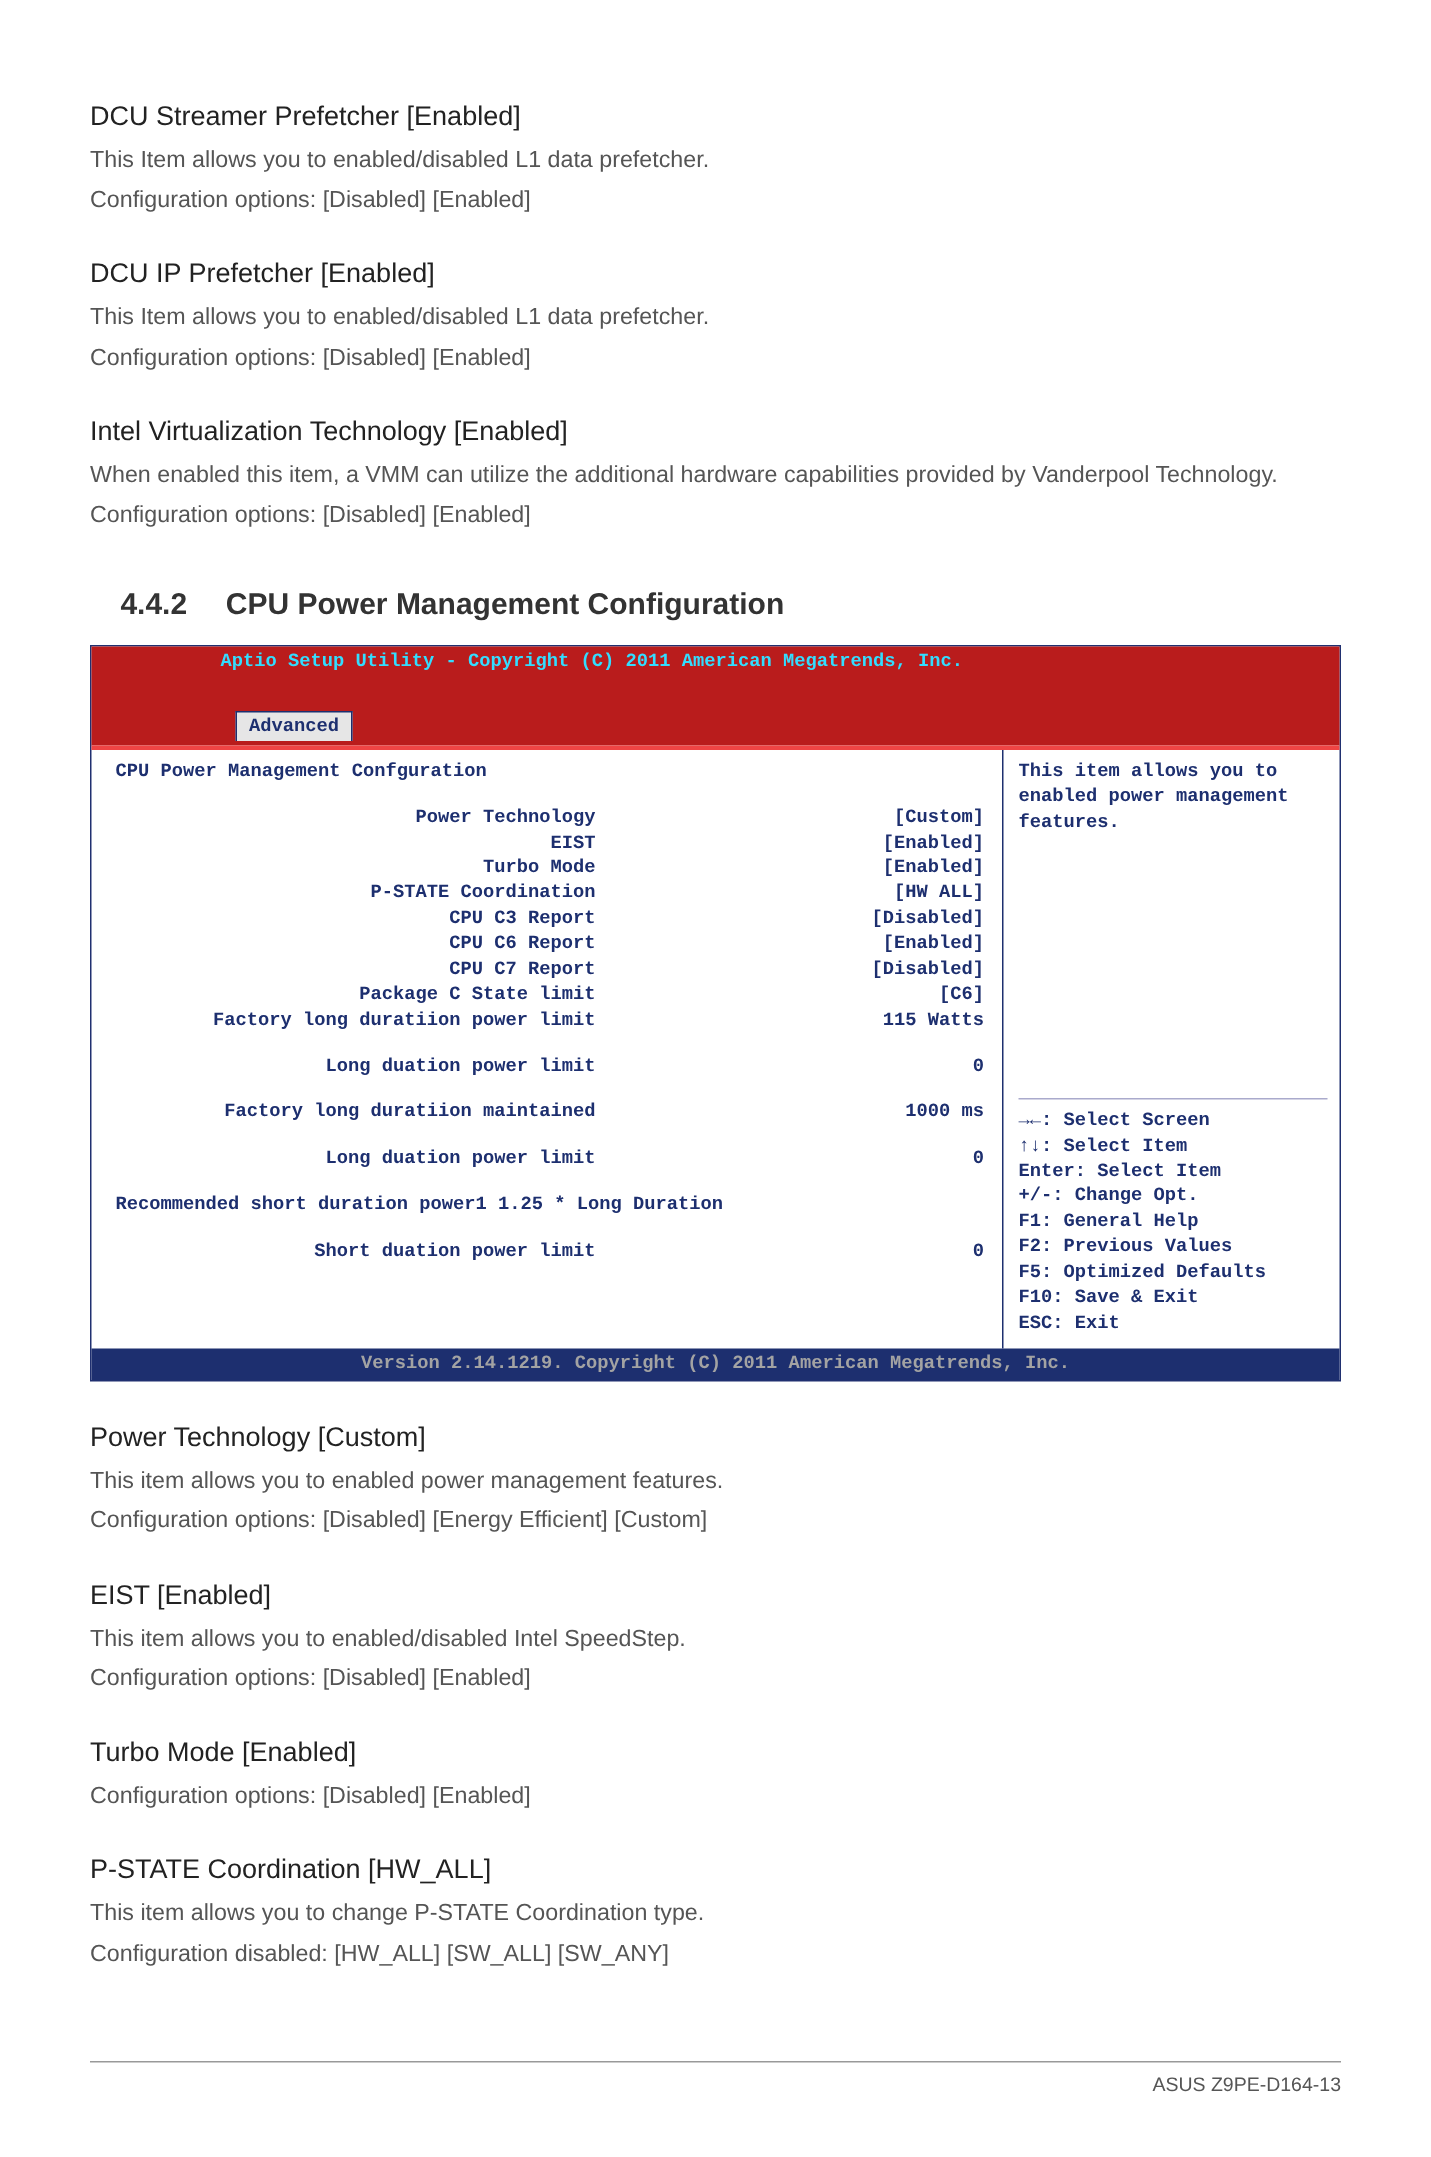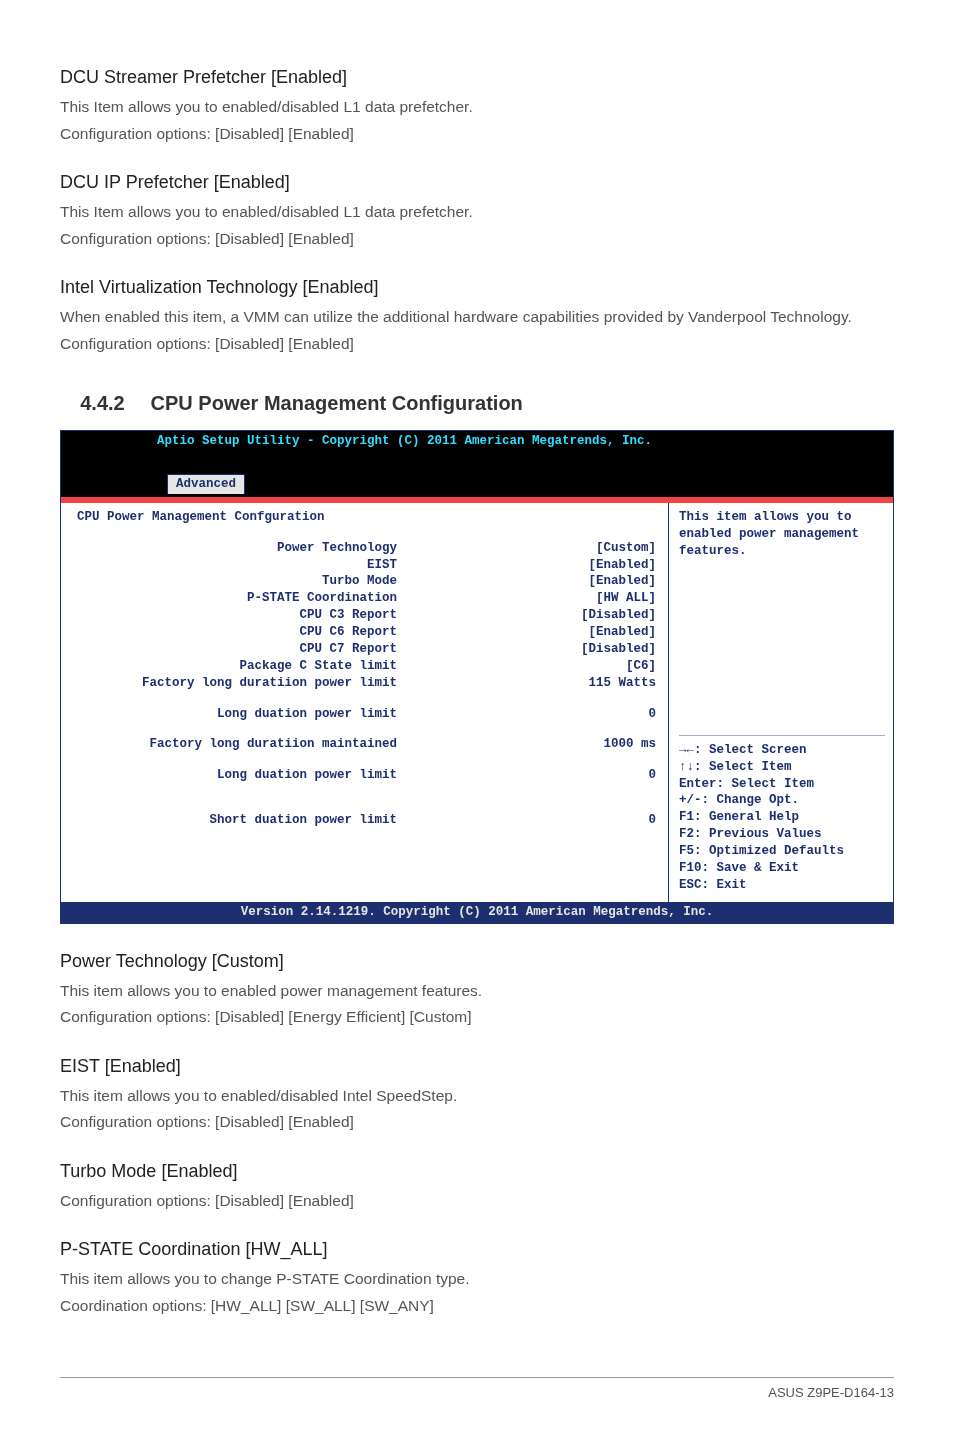--- a/index.html
+++ b/index.html
@@ -39,56 +39,56 @@
   
   .bios {
     font-family: "Courier New", monospace;
     font-size: 12.5px;
     font-weight: bold;
     line-height: 1.35;
     border: 1px solid #203070;
     background: #ffffff;
   }
   .bios-header-bar {
-    background: #000000;
-    padding: 2px 6px 3px 16px;
+    background: #b91c1c;
+    padding: 2px 6px 3px 6px;
   }
   .bios-header-title {
     color: #33ddff;
     padding-left: 80px;
   }
   .bios-tab {
     display: inline-block;
     background: #e6e6e6;
     color: #1d2f6f;
     border: 1px solid #1d2f6f;
     border-bottom: none;
     padding: 1px 8px;
     margin-left: 90px;
     margin-top: 24px;
   }
   .bios-body {
     display: flex;
-    border-top: 6px solid #ef4444;
+    border-top: 3px solid #ef4444;
   }
   .bios-main {
     flex: 1;
     padding: 6px 12px 8px 16px;
     color: #1d2f6f;
   }
   .bios-side {
     width: 225px;
     border-left: 1px solid #1d2f6f;
     padding: 6px 8px 8px 10px;
     color: #1d2f6f;
   }
   .bios-side-desc { min-height: 220px; }
   .bios-footer {
     background: #1d2f6f;
-    color: #e5e5e5;
+    color: #a3a3a3;
     text-align: center;
     padding: 2px 0;
   }
   .bios-row { display: flex; text-align: right; }
   .bios-label { flex: 0 0 320px; }
   .bios-value { flex: 1; }
   .blank-row { height: 14px; }
   .divider {
     border-top: 1px solid #aac;
     margin: 6px 0;
@@ -178,20 +178,23 @@
       <div class="bios-row">
           <span class="bios-label">Factory long duratiion maintained</span>
           <span class="bios-value">1000 ms</span>
         </div>
       <div class="blank-row"></div>
       <div class="bios-row">
           <span class="bios-label">Long duation power limit</span>
           <span class="bios-value">0</span>
         </div>
       <div class="blank-row"></div>
+      <div class="bios-row">
+          <span>Recommended short duration power1 1.25 * Long Duration</span>
+        </div>
       <div class="blank-row"></div>
       <div class="bios-row">
           <span class="bios-label">Short duation power limit</span>
           <span class="bios-value">0</span>
         </div>
     </div>
     <div class="bios-side">
       <div class="bios-side-desc">This item allows you to enabled power management features.</div>
       <div class="divider"></div>
       <div>→←: Select Screen</div>
@@ -214,18 +217,18 @@
 
 <h3 class="subsection">EIST [Enabled]</h3>
 <p class="body-text">This item allows you to enabled/disabled Intel SpeedStep.</p>
 <p class="body-text">Configuration options: [Disabled] [Enabled]</p>
 
 <h3 class="subsection">Turbo Mode [Enabled]</h3>
 <p class="body-text">Configuration options: [Disabled] [Enabled]</p>
 
 <h3 class="subsection">P-STATE Coordination [HW_ALL]</h3>
 <p class="body-text">This item allows you to change P-STATE Coordination type.</p>
-<p class="body-text">Coordination options: [HW_ALL] [SW_ALL] [SW_ANY]</p>
+<p class="body-text">Configuration disabled: [HW_ALL] [SW_ALL] [SW_ANY]</p>
 
 <div class="page-footer">
   <span>ASUS Z9PE-D16</span>
   <span>4-13</span>
 </div>
 
 </body></html>

